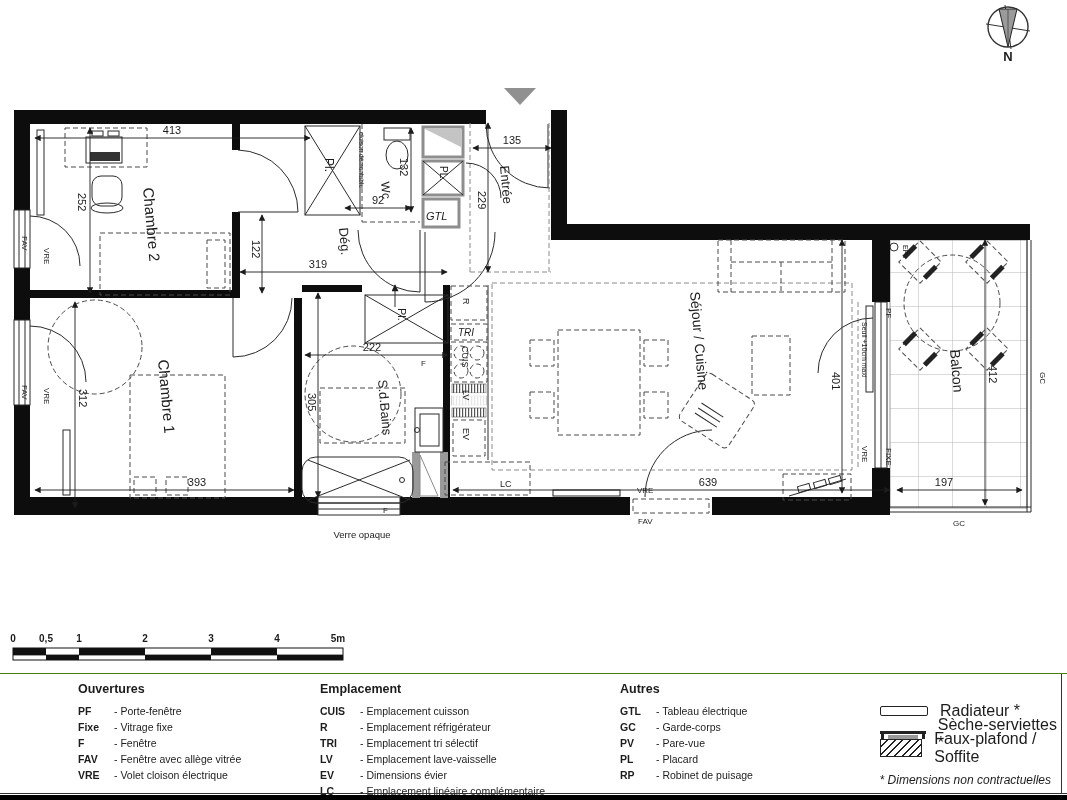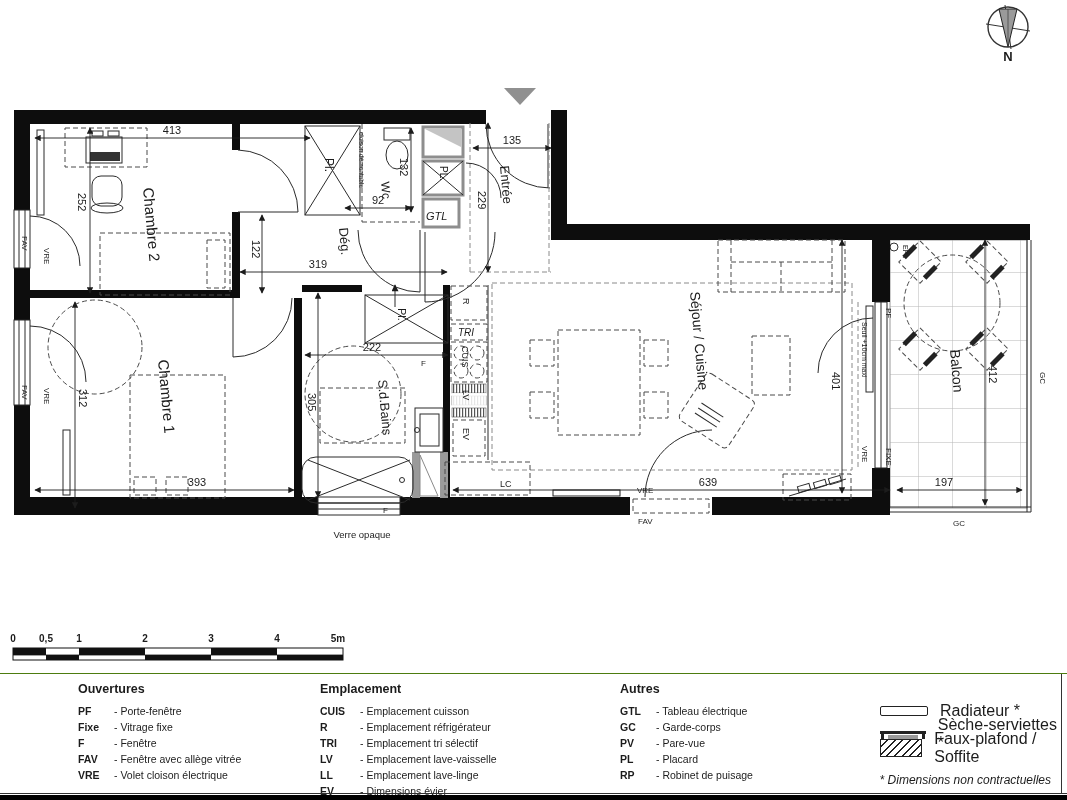--- a/index.html
+++ b/index.html
@@ -413,24 +413,20 @@
         </div>
     <div class="li">
           <span class="ab">TRI</span>
           <span>- Emplacement tri sélectif</span>
         </div>
     <div class="li">
           <span class="ab">LV</span>
           <span>- Emplacement lave-vaisselle</span>
         </div>
     <div class="li">
-          <span class="ab">LL</span>
-          <span>- Emplacement lave-linge</span>
-        </div>
-    <div class="li">
           <span class="ab">EV</span>
           <span>- Dimensions évier</span>
         </div>
     <div class="li">
           <span class="ab">LC</span>
           <span>- Emplacement linéaire complémentaire</span>
         </div>
   </div>
   <div class="lcol c3">
     <div class="lt">Autres</div>

